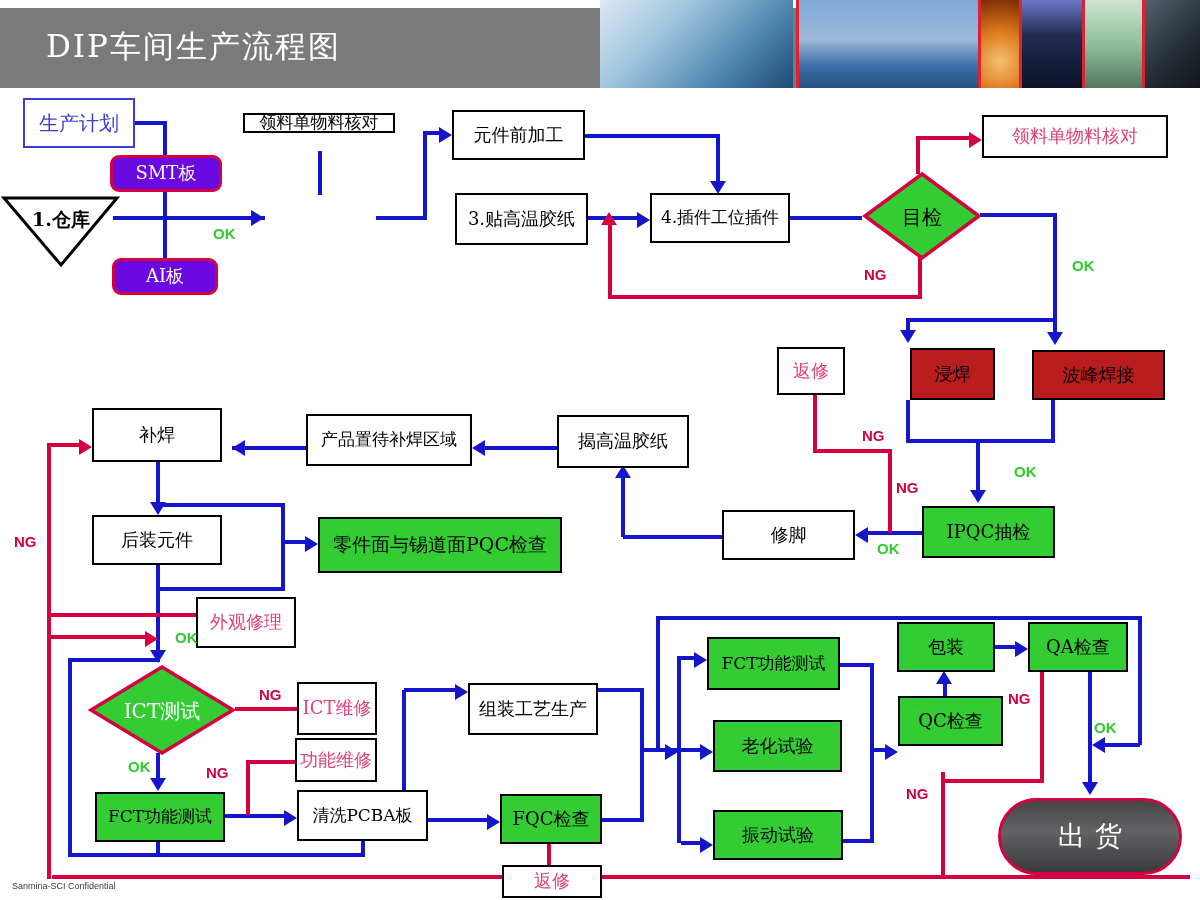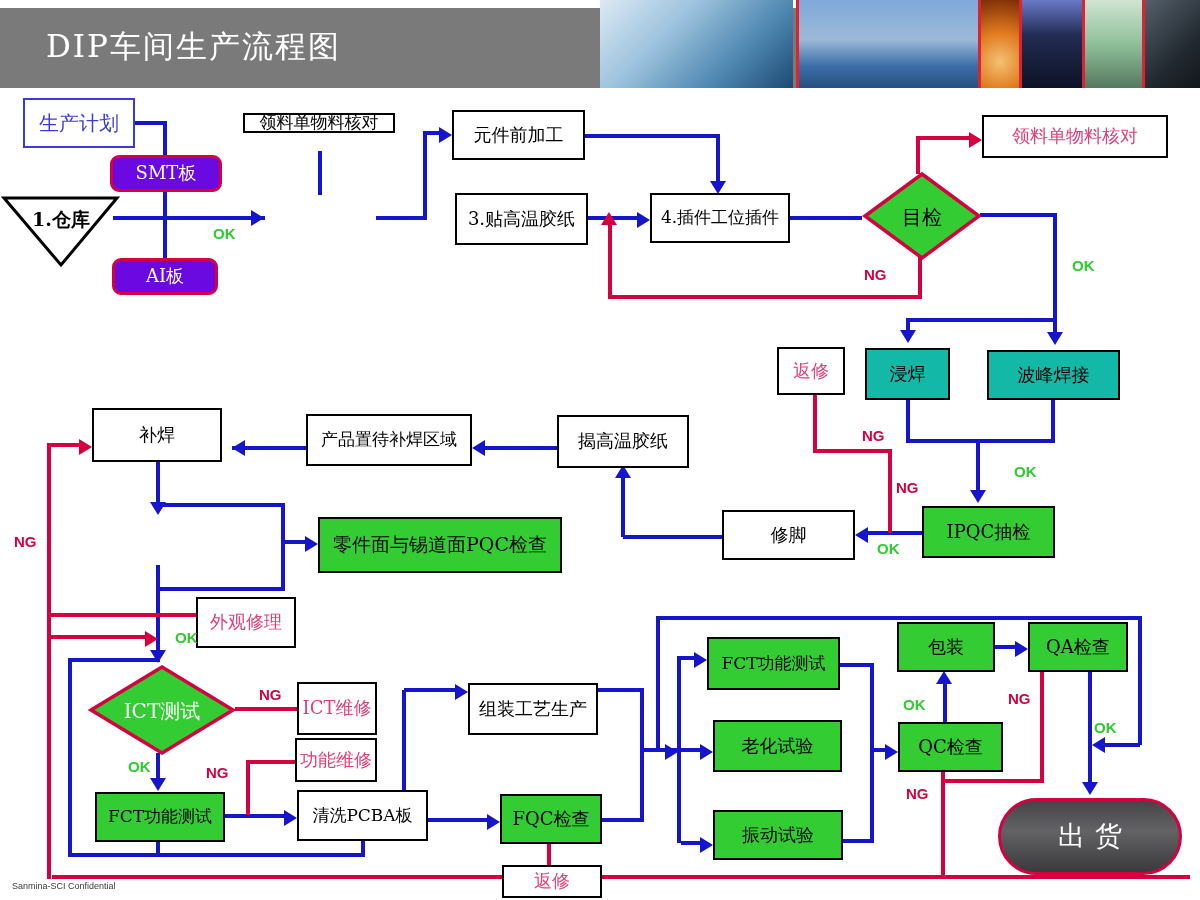--- a/index.html
+++ b/index.html
@@ -8,21 +8,21 @@
   
   #headerbar{position:absolute;left:0;top:8px;width:1200px;height:80px;background:#7a7a7a;}
   #pagetitle{position:absolute;left:46px;top:26px;color:#fff;font-size:31px;
              font-family:"DejaVu Serif",serif;letter-spacing:2px;}
   .photo{position:absolute;top:0;height:88px;border-left:3px solid #d23;}
   
   .box{position:absolute;box-sizing:border-box;background:#fff;border:2.5px solid #000;
        display:flex;align-items:center;justify-content:center;text-align:center;
        font-size:18px;color:#000;font-family:"DejaVu Serif",serif;line-height:1.05;}
   .green{background:#33cc33;}
-  .pink{background:#14b8a6;}
+  .pink{background:#b91c1c;margin-left:45px;}
   .rtx{color:#e0407a;}
   .bluebox{border:2.5px solid #3b3bd8;color:#3b3bd8;font-size:20px;}
   .purple{background:#6a0ae0;border:3px solid #d40040;border-radius:9px;color:#fff;}
   .shape{position:absolute;}
   .dlabel{position:absolute;width:100%;text-align:center;font-family:"DejaVu Serif",serif;}
   .ship{background:linear-gradient(180deg,#454547 0%,#636366 42%,#3a3a3c 100%);
         border:3px solid #d40040;border-radius:40px;color:#fff;font-size:27px;letter-spacing:10px;
         padding-left:10px;}
   
   .ln{position:absolute;}
@@ -194,35 +194,36 @@
   <div class="box" style="left:452px;top:110px;width:133px;height:50px;">元件前加工</div>
   <div class="box" style="left:455px;top:193px;width:133px;height:52px;">3.贴高温胶纸</div>
   <div class="box" style="left:650px;top:193px;width:140px;height:50px;font-size:17px;">4.插件工位插件</div>
   <div class="box rtx" style="left:982px;top:115px;width:186px;height:43px;">领料单物料核对</div>
   <div class="box rtx" style="left:777px;top:347px;width:68px;height:48px;">返修</div>
   <div class="box pink" style="left:865px;top:348px;width:85px;height:52px;">浸焊</div>
   <div class="box pink" style="left:987px;top:350px;width:133px;height:50px;">波峰焊接</div>
   <div class="box" style="left:92px;top:408px;width:130px;height:54px;">补焊</div>
   <div class="box" style="left:306px;top:414px;width:166px;height:52px;font-size:17px;">产品置待补焊区域</div>
   <div class="box" style="left:557px;top:415px;width:132px;height:53px;">揭高温胶纸</div>
+  <div class="box" style="left:92px;top:515px;width:130px;height:50px;">后装元件</div>
   <div class="box green" style="left:318px;top:517px;width:244px;height:56px;font-size:19px;">零件面与锡道面PQC检查</div>
   <div class="box" style="left:722px;top:510px;width:133px;height:50px;">修脚</div>
   <div class="box green" style="left:922px;top:506px;width:133px;height:52px;">IPQC抽检</div>
   <div class="box rtx" style="left:196px;top:597px;width:100px;height:51px;">外观修理</div>
   <div class="box rtx" style="left:297px;top:682px;width:80px;height:53px;">ICT维修</div>
   <div class="box rtx" style="left:295px;top:738px;width:82px;height:44px;">功能维修</div>
   <div class="box green" style="left:95px;top:792px;width:130px;height:50px;font-size:17px;">FCT功能测试</div>
   <div class="box" style="left:297px;top:790px;width:131px;height:51px;font-size:17px;">清洗PCBA板</div>
   <div class="box" style="left:468px;top:663px;width:130px;height:52px;margin-top:20px;">组装工艺生产</div>
   <div class="box green" style="left:500px;top:794px;width:102px;height:50px;">FQC检查</div>
   <div class="box rtx" style="left:502px;top:865px;width:100px;height:33px;">返修</div>
   <div class="box green" style="left:707px;top:637px;width:133px;height:53px;font-size:17px;">FCT功能测试</div>
   <div class="box green" style="left:713px;top:720px;width:129px;height:52px;">老化试验</div>
   <div class="box green" style="left:713px;top:810px;width:130px;height:50px;">振动试验</div>
-  <div class="box green" style="left:898px;top:722px;width:105px;height:50px;">QC检查</div>
+  <div class="box green" style="left:898px;top:696px;width:105px;height:50px;">QC检查</div>
   <div class="box green" style="left:897px;top:622px;width:98px;height:50px;">包装</div>
   <div class="box green" style="left:1028px;top:622px;width:100px;height:50px;">QA检查</div>
   <div class="box ship" style="left:998px;top:798px;width:184px;height:77px;">出货</div>
 
   <span class="lab ok" style="left:213px;top:225px;">OK</span>
   <span class="lab ok" style="left:1072px;top:257px;">OK</span>
   <span class="lab ng" style="left:864px;top:266px;">NG</span>
   <span class="lab ok" style="left:1014px;top:463px;">OK</span>
   <span class="lab ng" style="left:862px;top:427px;">NG</span>
   <span class="lab ng" style="left:896px;top:479px;">NG</span>

